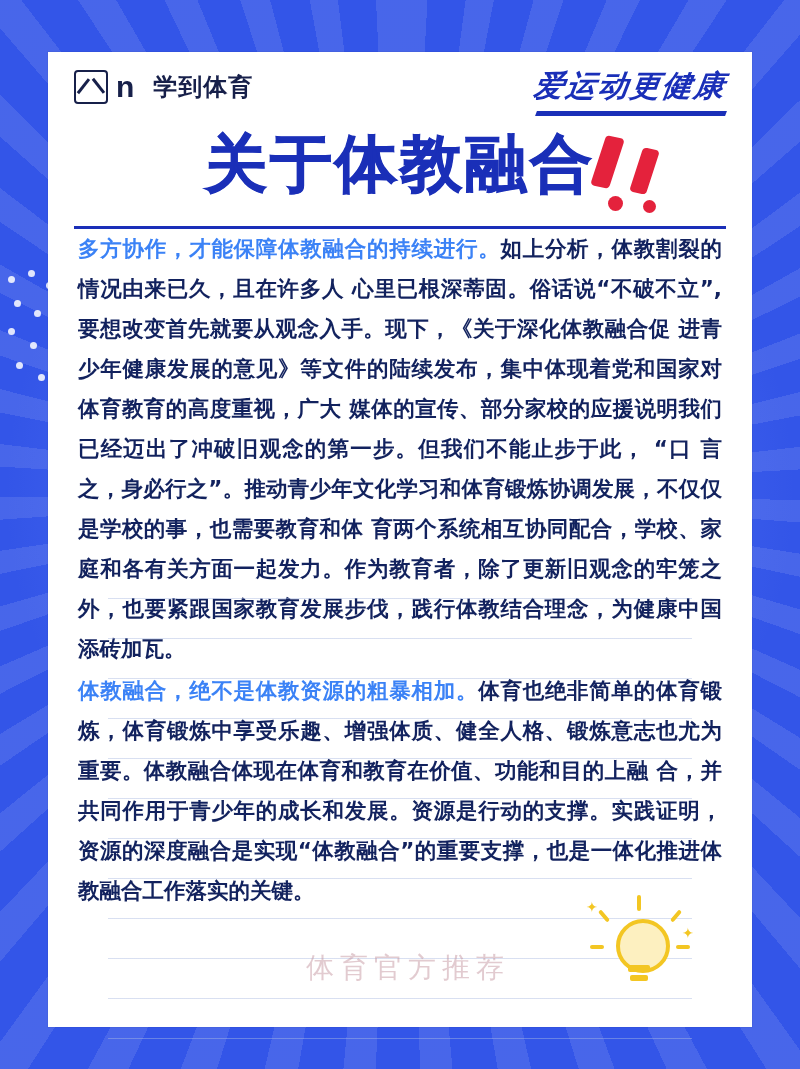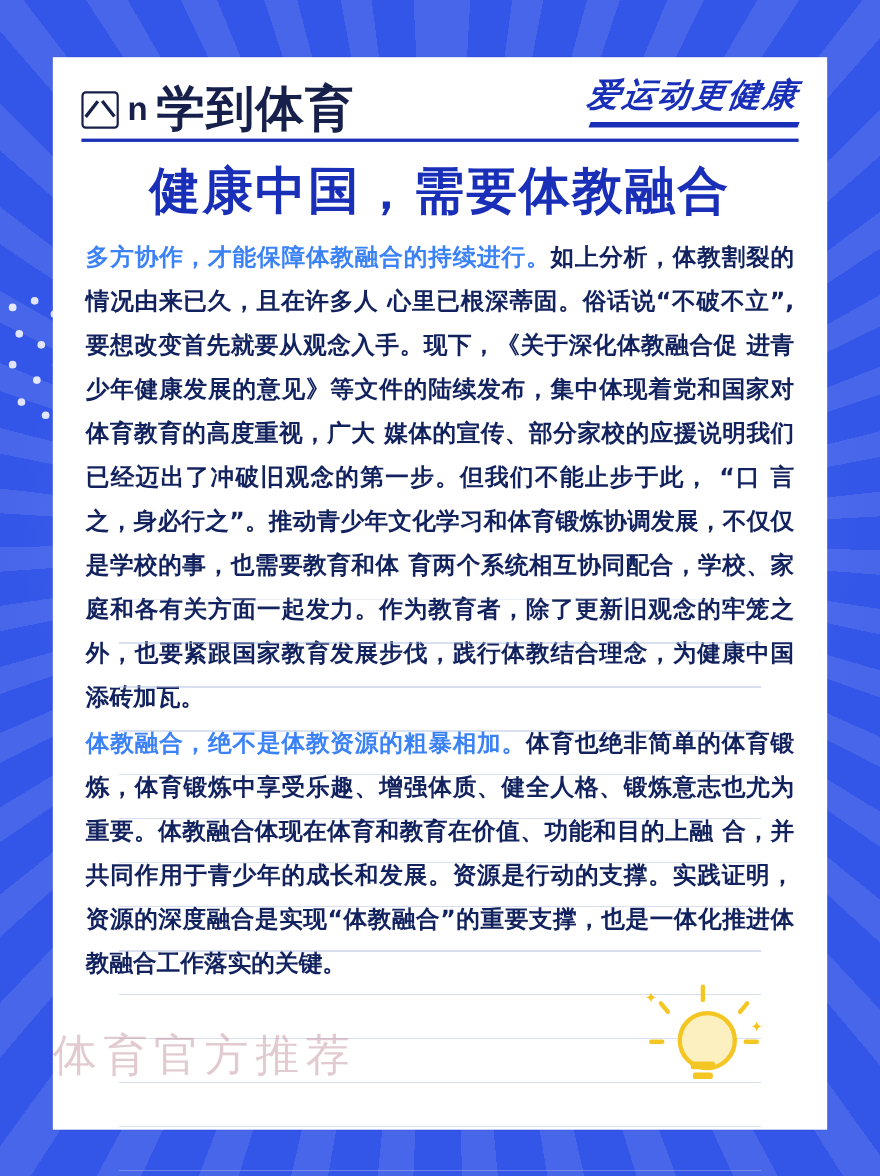--- a/index.html
+++ b/index.html
@@ -106,25 +106,25 @@
     align-items: center;
   }
   .brand-letter {
     font-size: 30px;
     font-weight: bold;
     color: #17204a;
     letter-spacing: -1px;
     font-family: "Liberation Sans", sans-serif;
   }
   .brand-name {
-    font-size: 44px;
+    font-size: 24px;
     font-weight: bold;
     color: #17204a;
     letter-spacing: 1px;
-    margin-left: 9px;
+    margin-left: 20px;
     font-family: "DejaVu Sans", sans-serif;
   }
   .slogan {
     position: absolute;
     right: 26px;
     top: 14px;
     text-align: right;
   }
   .slogan-text {
     font-family: "DejaVu Serif", serif;
@@ -231,24 +231,25 @@
       rgba(160,175,220,0.0) 0px,
       rgba(160,175,220,0.0) 39px,
       rgba(170,185,225,0.45) 39px,
       rgba(170,185,225,0.45) 40px);
     pointer-events: none;
   }
 
   
   .watermark {
     position: absolute;
-    left: 0; right: 0;
+    left: 16px; right: 0;
     bottom: 40px;
-    font-family: "DejaVu Sans", sans-serif;
-    font-size: 40px;
+    text-align: center;
+    font-family: "DejaVu Sans", sans-serif;
+    font-size: 28px;
     letter-spacing: 6px;
     color: rgba(190,140,150,0.45);
     font-weight: normal;
   }
 
   
   .bulb {
     position: absolute;
     right: 56px;
     bottom: 22px;
@@ -322,24 +323,32 @@
           <span class="brand-letter">n</span>
           <span class="brand-name">学到体育</span>
         </div>
       </div>
       <div class="slogan">
         <span class="slogan-text">爱运动更健康</span>
         <span class="slogan-underline"></span>
       </div>
     </div>
 
+    <div class="title-wrap">
+      <div class="main-title">关于体教融合</div>
+      <div class="excl">
+        <span class="b1"></span>
+          <span class="d1"></span>
+        <span class="b2"></span>
+          <span class="d2"></span>
+      </div>
+    </div>
 
     <div class="rule"></div>
 
-    <div class="subtitle">健康中国，需要体教融合</div>
 
     <div class="body-text">
       <div class="ruled"></div>
       <p class="para1"><span class="hl">多方协作，才能保障体教融合的持续进行。</span><span>如上分析，体教割裂的情况由来已久，且在许多人 心里已根深蒂固。俗话说“不破不立”,要想改变首先就要从观念入手。现下，《关于深化体教融合促 进青少年健康发展的意见》等文件的陆续发布，集中体现着党和国家对体育教育的高度重视，广大 媒体的宣传、部分家校的应援说明我们已经迈出了冲破旧观念的第一步。但我们不能止步于此， “口 言之，身必行之”。推动青少年文化学习和体育锻炼协调发展，不仅仅是学校的事，也需要教育和体 育两个系统相互协同配合，学校、家庭和各有关方面一起发力。作为教育者，除了更新旧观念的牢笼之外，也要紧跟国家教育发展步伐，践行体教结合理念，为健康中国添砖加瓦。</span></p>
       <p class="para2"><span class="hl">体教融合，绝不是体教资源的粗暴相加。</span><span>体育也绝非简单的体育锻炼，体育锻炼中享受乐趣、增强体质、健全人格、锻炼意志也尤为重要。体教融合体现在体育和教育在价值、功能和目的上融 合，并共同作用于青少年的成长和发展。资源是行动的支撑。实践证明，资源的深度融合是实现“体教融合”的重要支撑，也是一体化推进体教融合工作落实的关键。</span></p>
     </div>
 
     <div class="watermark">体育官方推荐</div>
 
     <div class="bulb">

